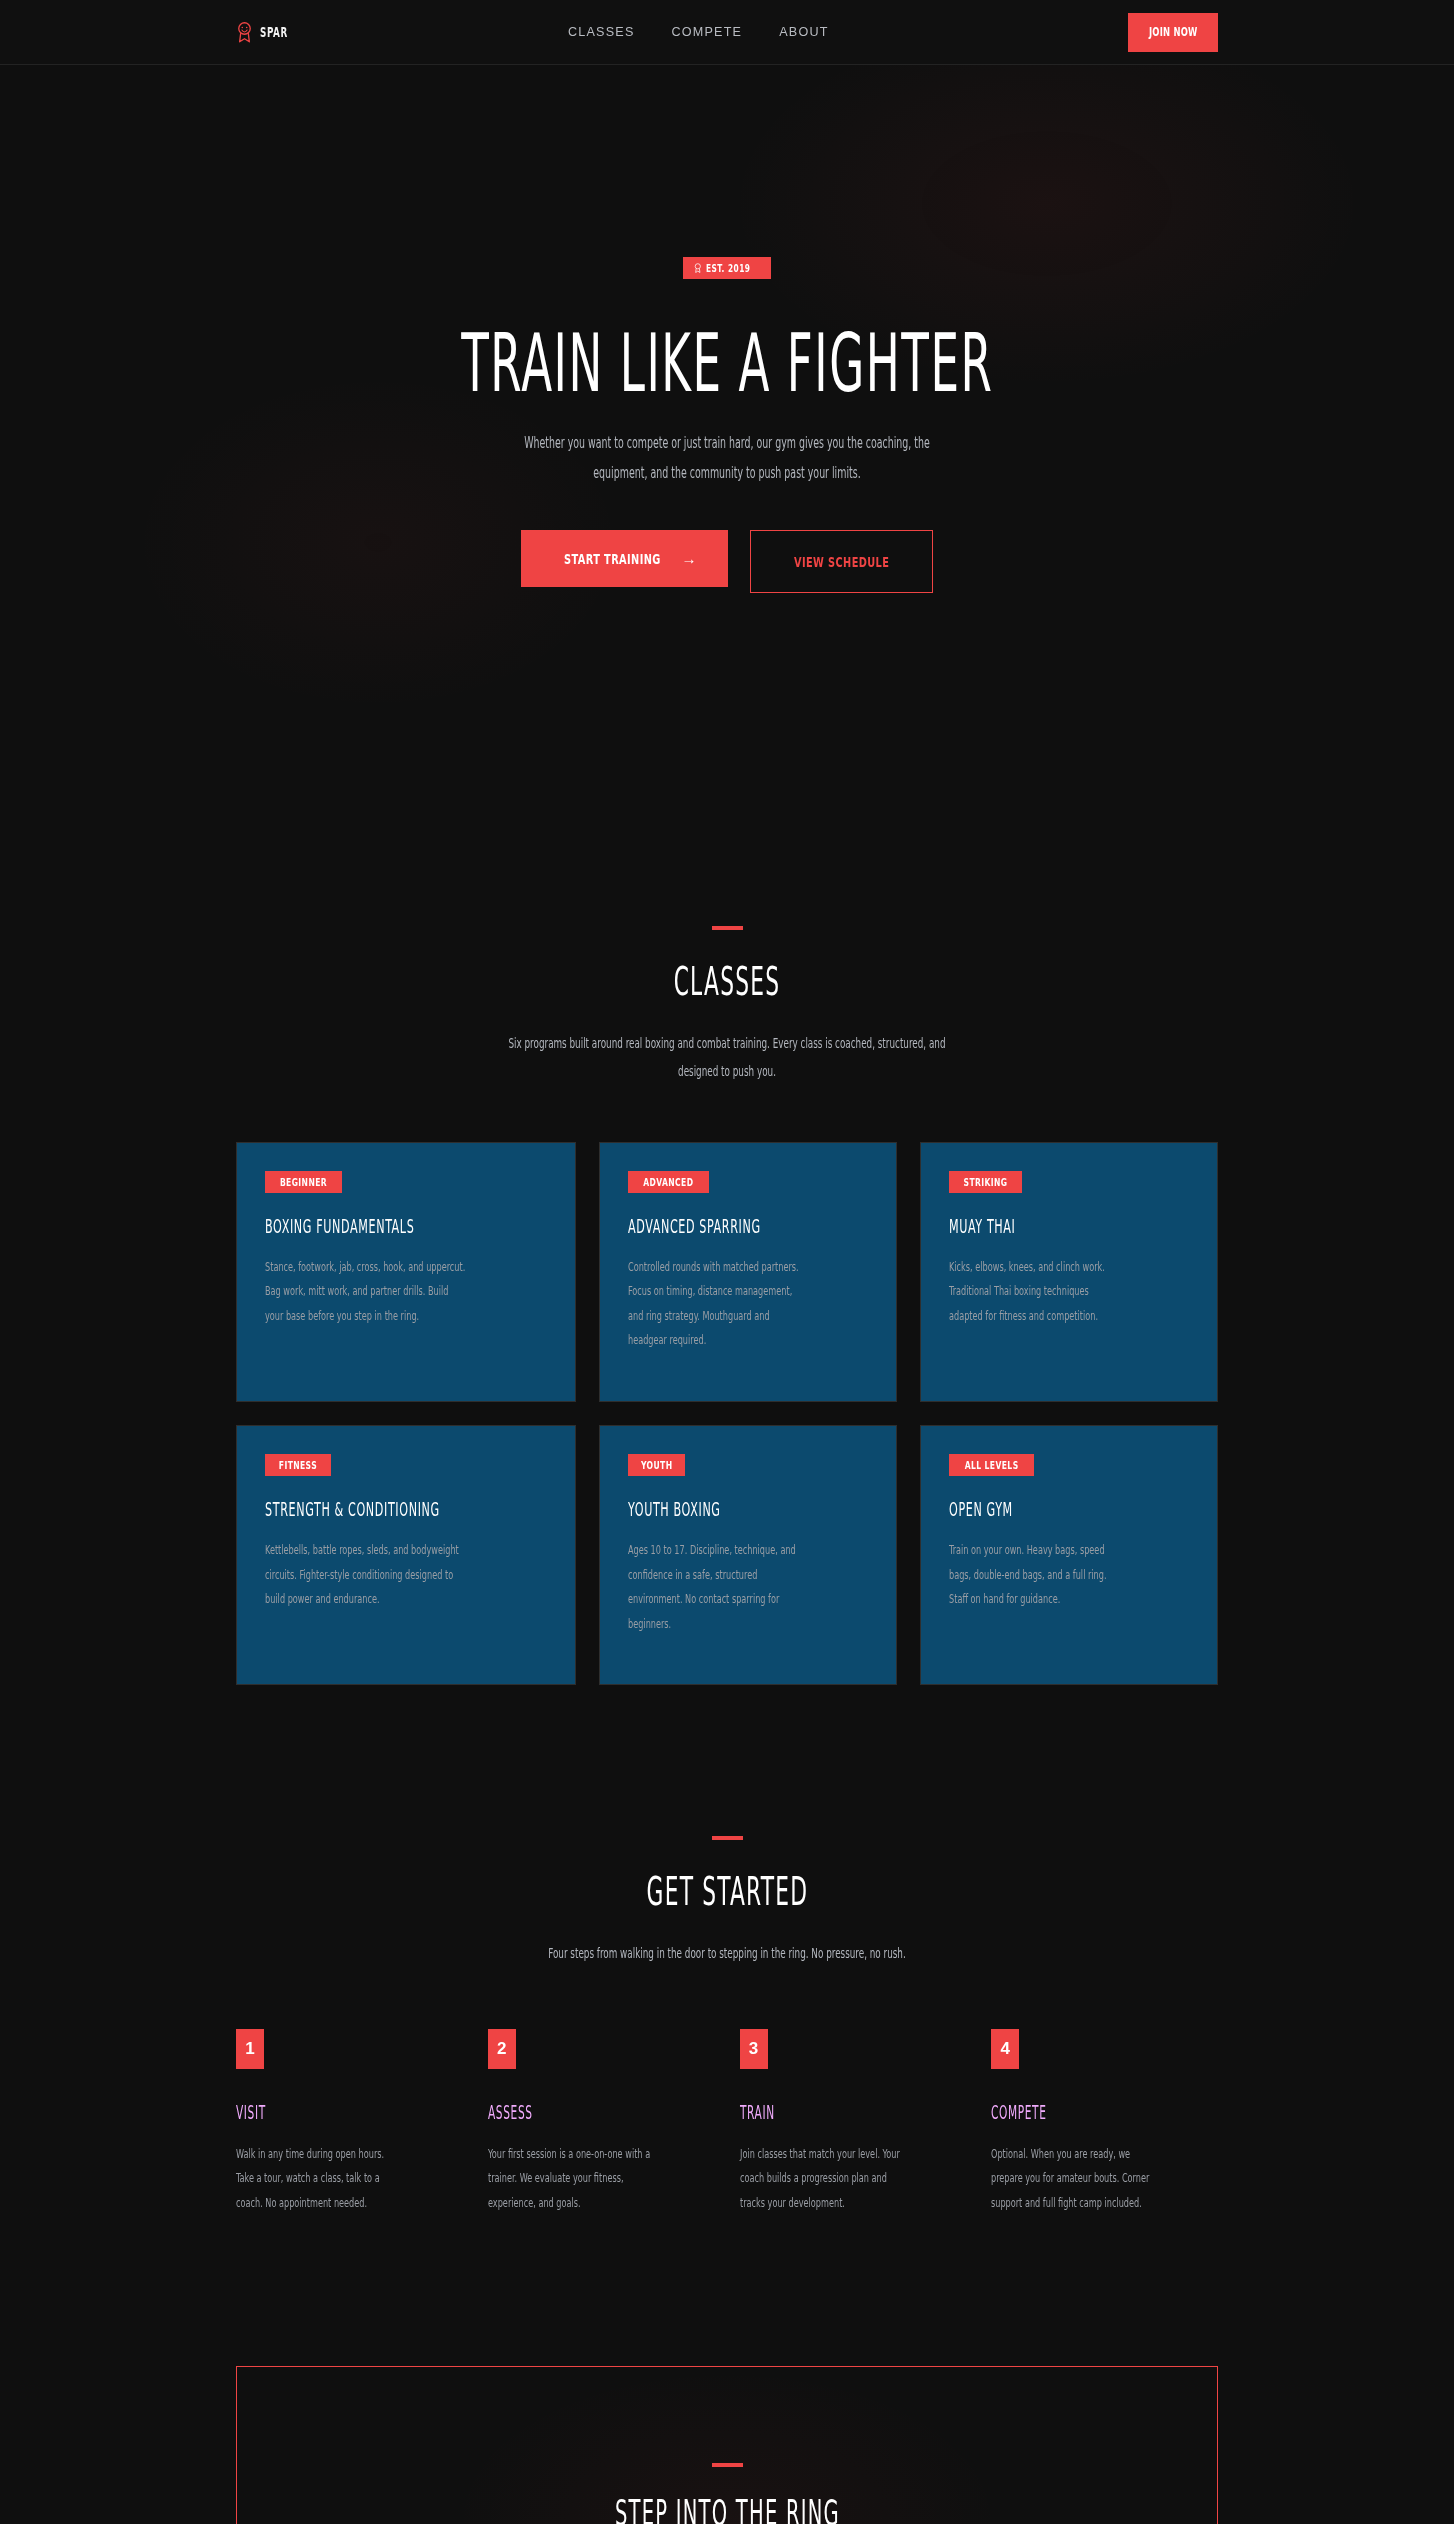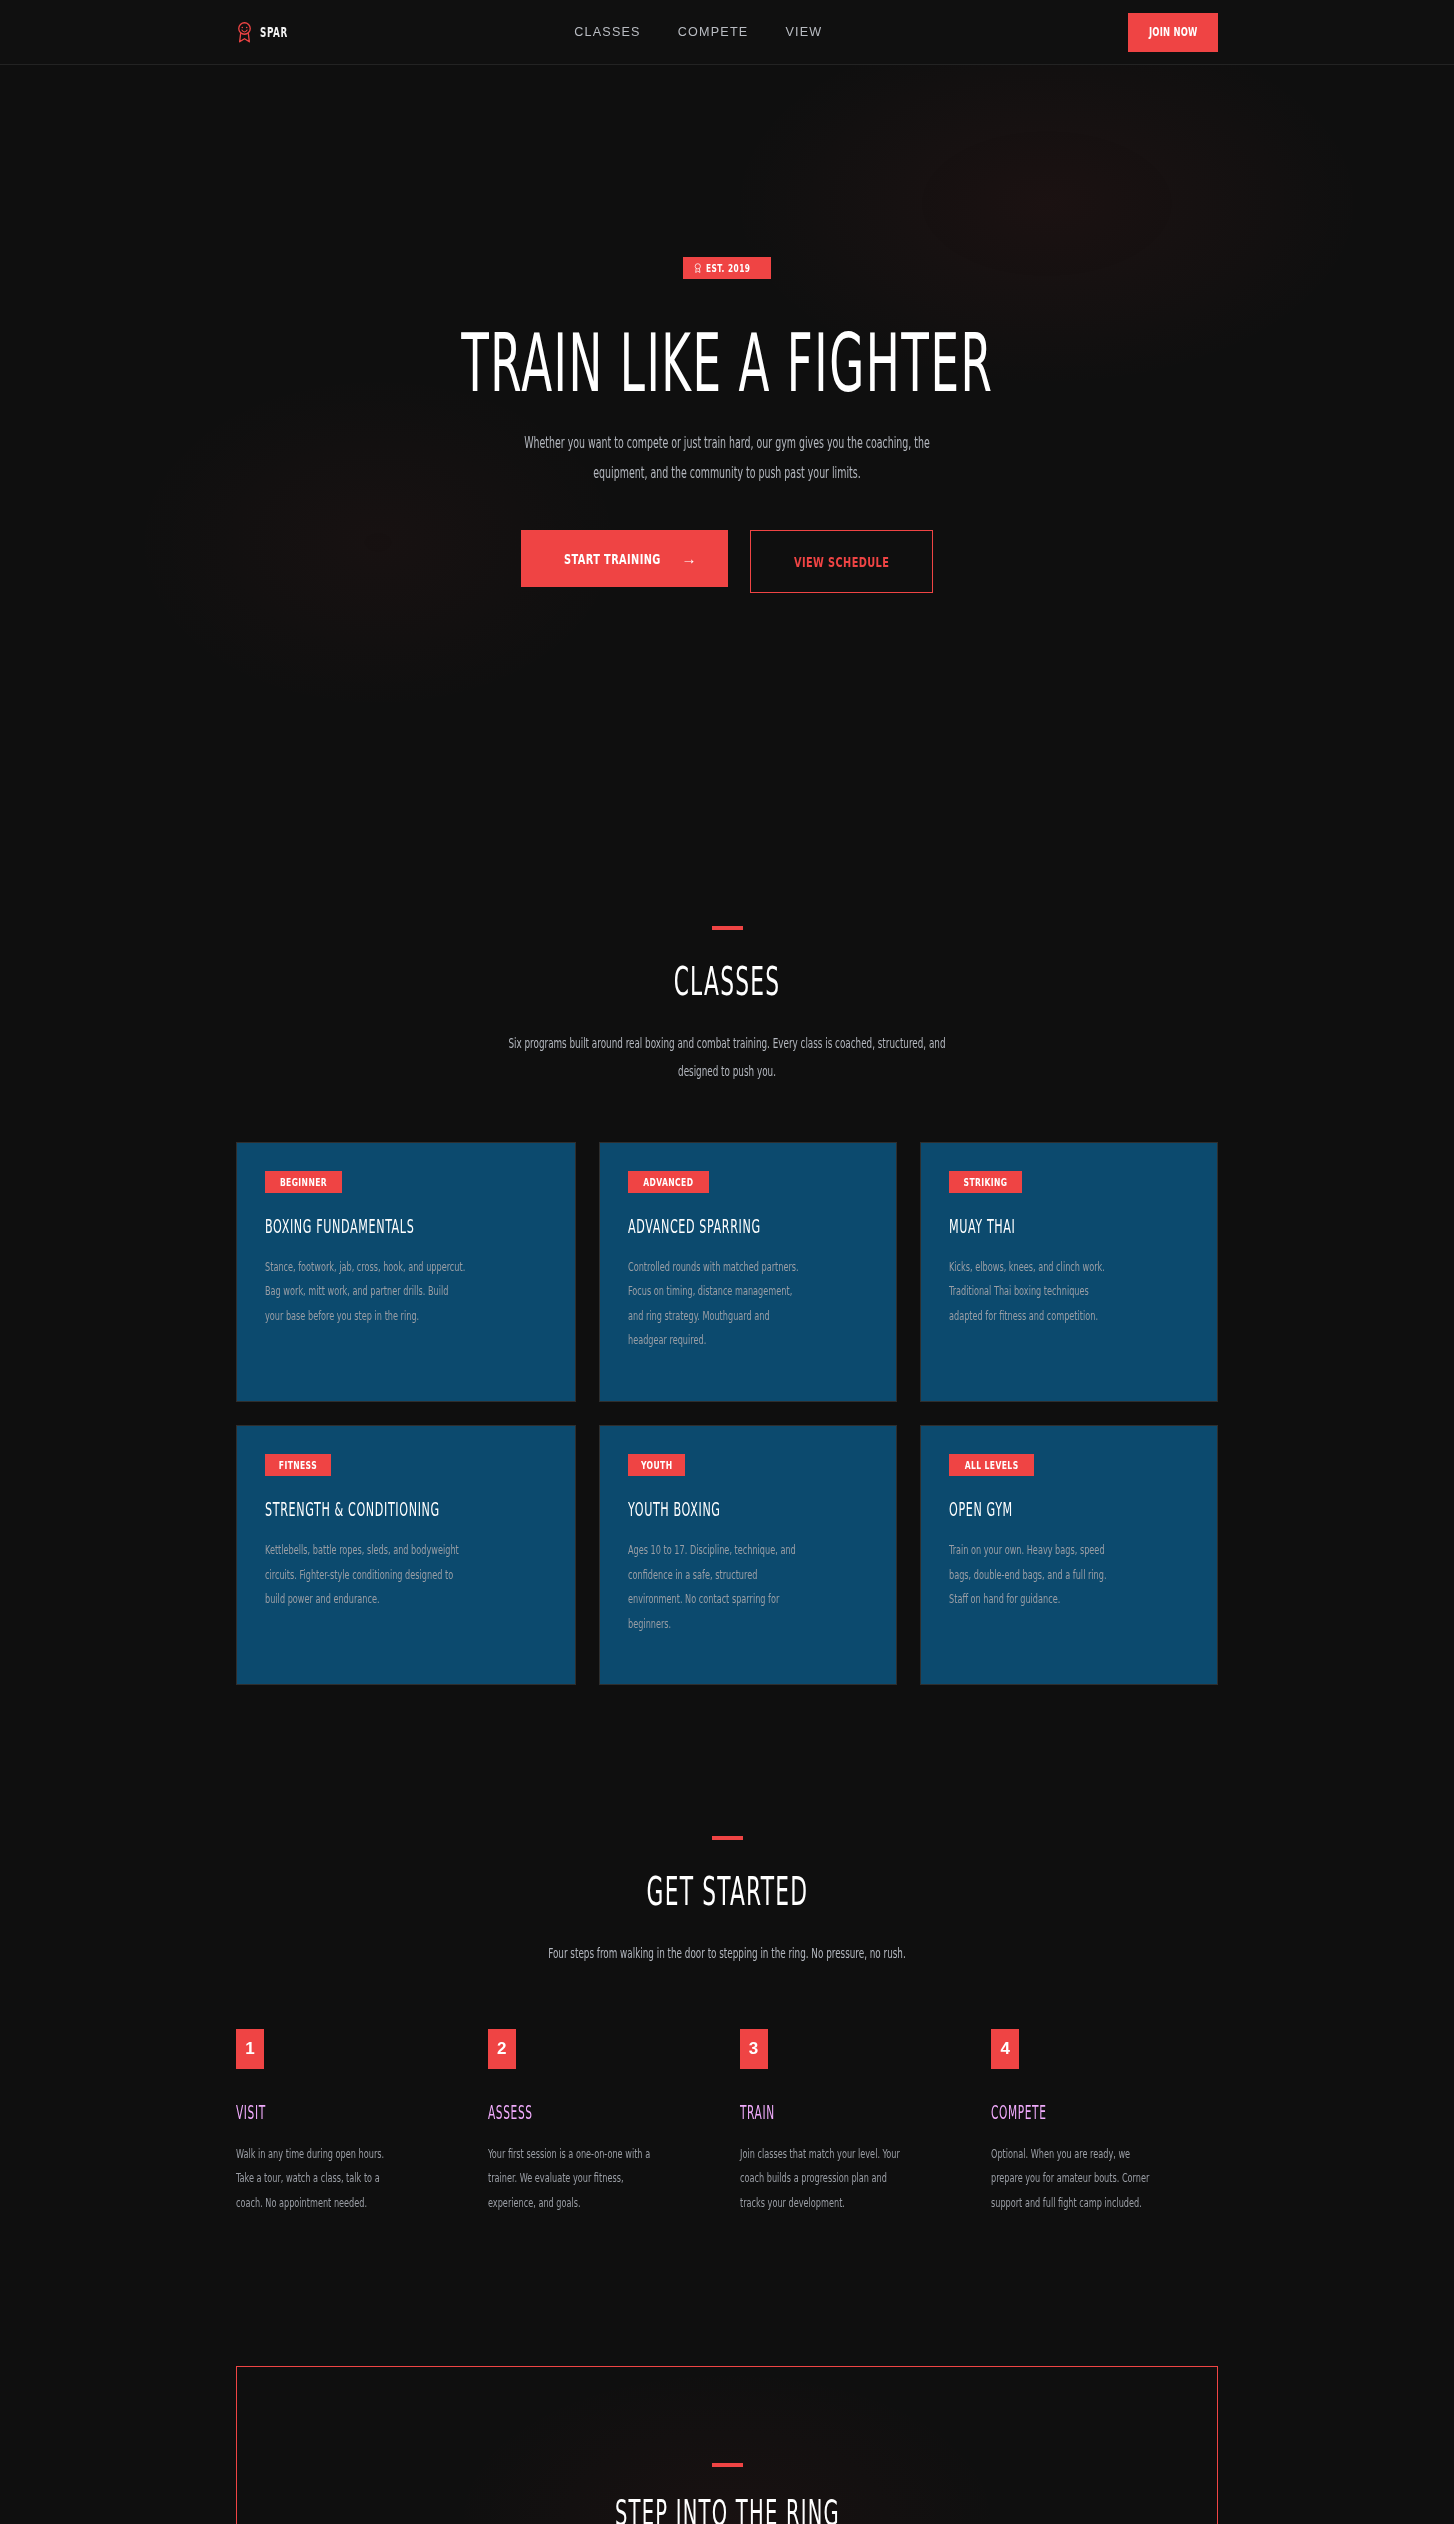--- a/index.html
+++ b/index.html
@@ -181,21 +181,21 @@
           <path d="M11.8 18.2c1.4 2.5 3.1 3.7 5.2 3.7s3.8-1.2 5.2-3.7" stroke="#ef4444" stroke-width="2.2" stroke-linecap="round"></path>
           <path d="M9.4 24.2 7.3 41.6l9.7-6.2 9.7 6.2-2.1-17.4" stroke="#ef4444" stroke-width="2.6" stroke-linejoin="round"></path>
         </svg>
       </span>
       <span class="brand-name">SPAR</span>
     </div>
 
     <nav class="nav">
       <a href="#">CLASSES</a>
       <a href="#">COMPETE</a>
-      <a href="#">VIEW</a>
+      <a href="#">ABOUT</a>
     </nav>
 
     <button class="btn-join">
       <span>JOIN NOW</span>
     </button>
   </div>
 </header>
 
 <section id="hero">
   <div class="wrap">

